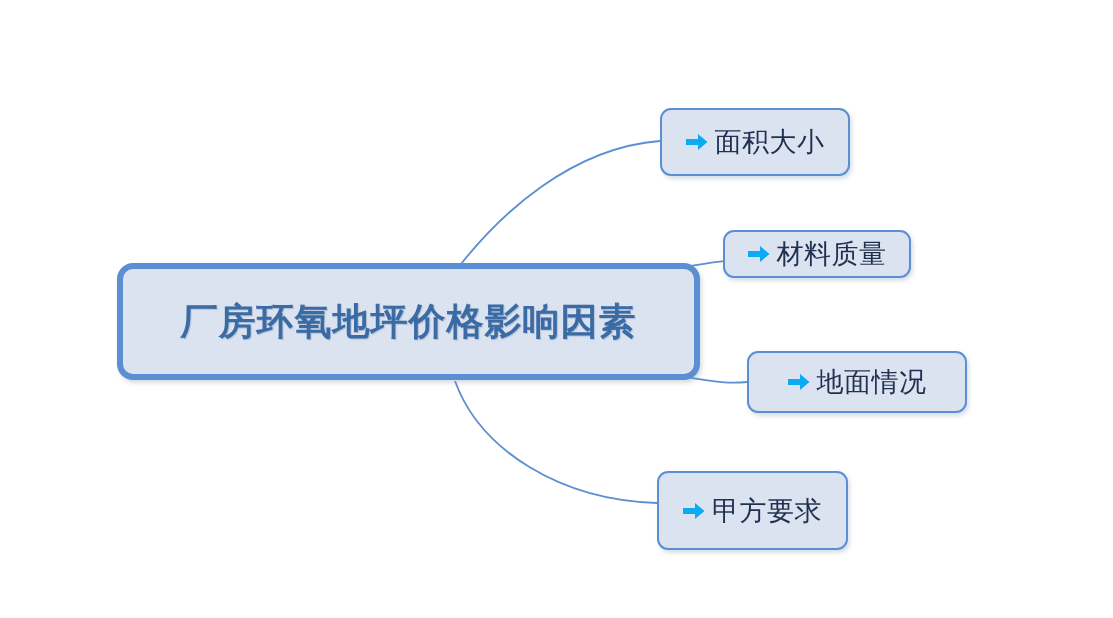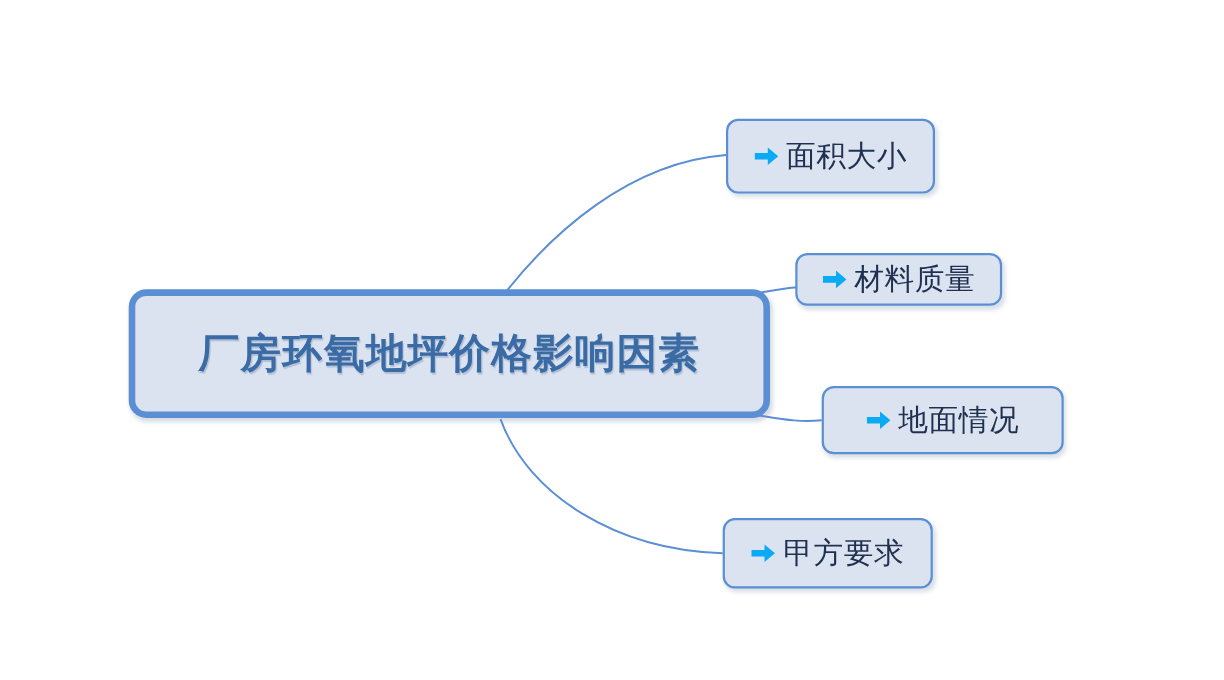--- a/index.html
+++ b/index.html
@@ -86,21 +86,21 @@
   .branch-label {
     font-size: 27px;
     color: #1f3050;
     letter-spacing: 0.5px;
   }
 
   
   .branch-1 { left: 660px; top: 108px;  width: 190px; height: 68px; }
   .branch-2 { left: 723px; top: 230px;  width: 188px; height: 48px; }
   .branch-3 { left: 747px; top: 351px;  width: 220px; height: 62px; }
-  .branch-4 { left: 657px; top: 471px;  width: 191px; height: 64px; }
+  .branch-4 { left: 657px; top: 471px;  width: 191px; height: 79px; }
 </style>
 </head>
 <body>
 
 <div id="mindmap">
 
   <svg class="connector-layer" viewBox="0 0 1113 618" width="1113" height="618" xmlns="http://www.w3.org/2000/svg">
     <path d="M 461,264 C 500,215 570,148 660,141" fill="none" stroke="#5b8fd4" stroke-width="1.8"></path>
     <path d="M 663,270 C 700,266 720,258 749,262" fill="none" stroke="#5b8fd4" stroke-width="1.8"></path>
     <path d="M 663,374 C 700,378 720,385 747,382" fill="none" stroke="#5b8fd4" stroke-width="1.8"></path>

